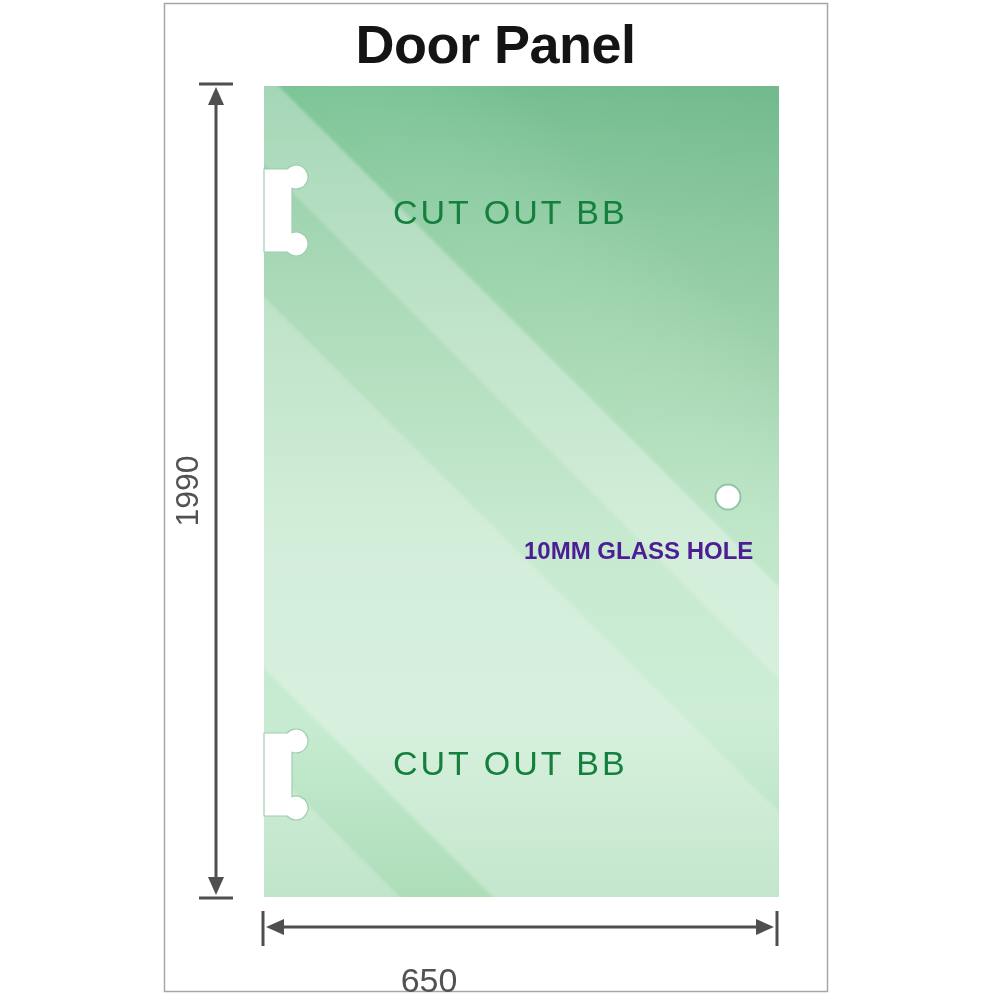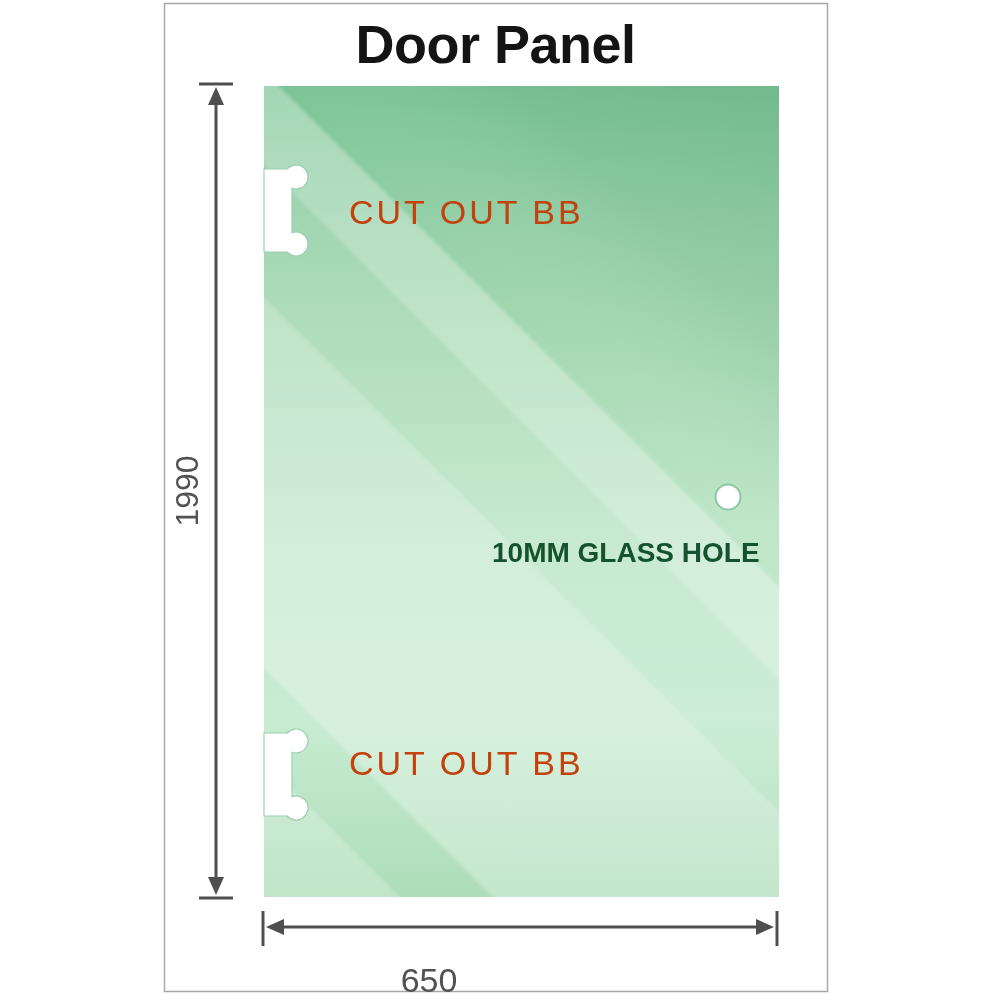--- a/index.html
+++ b/index.html
@@ -12,27 +12,27 @@
   }
   .canvas svg{position:absolute;left:0;top:0;}
   .label{position:absolute;line-height:1;white-space:nowrap;}
   .title{
     left:164px;top:17px;width:663px;
     text-align:center;
     font-size:54px;font-weight:bold;color:#141414;
     letter-spacing:-0.5px;
   }
   .cutout-label{
-    font-size:34px;color:#c2410c;letter-spacing:3px;
+    font-size:34px;color:#15803d;letter-spacing:3px;margin-left:44px;
   }
   .cutout-label.top{left:349px;top:195px;}
   .cutout-label.bottom{left:349px;top:746px;}
   .hole-label{
-    left:492px;top:539px;
-    font-size:28px;font-weight:bold;color:#14532d;
+    left:524px;top:539px;
+    font-size:24px;font-weight:bold;color:#4c1d95;
   }
   .dim-width{
     left:354px;top:936px;width:150px;text-align:center;
     font-size:34px;color:#525252;margin-top:27px;
   }
   .dim-height{
     left:187px;top:491px;
     transform:translate(-50%,-50%) rotate(-90deg);
     font-size:32px;color:#525252;
   }

